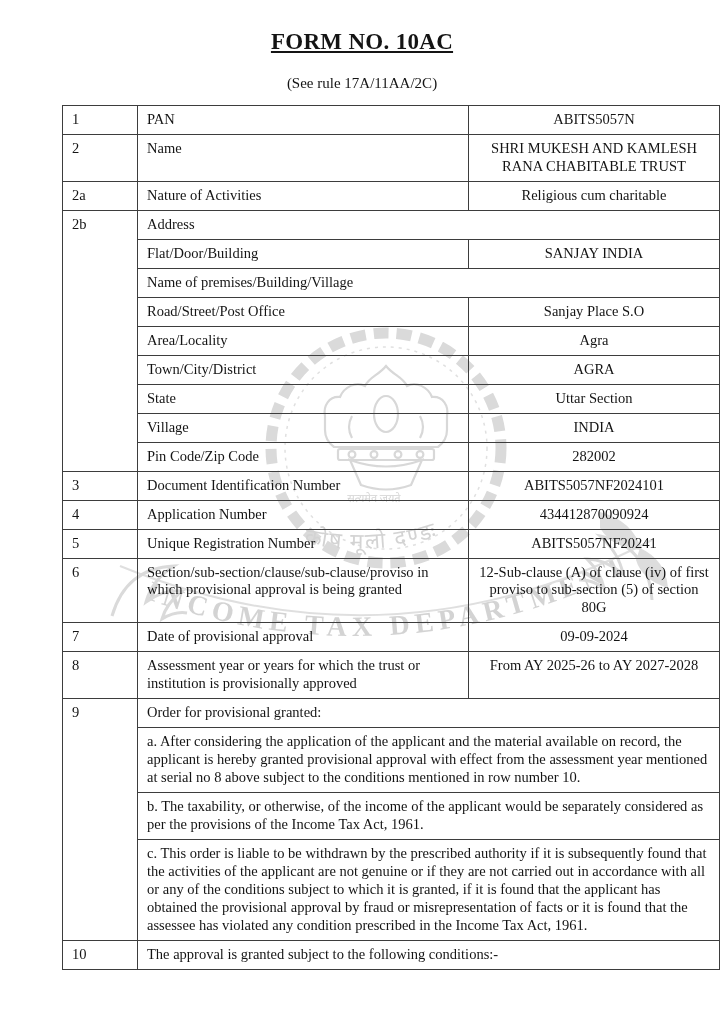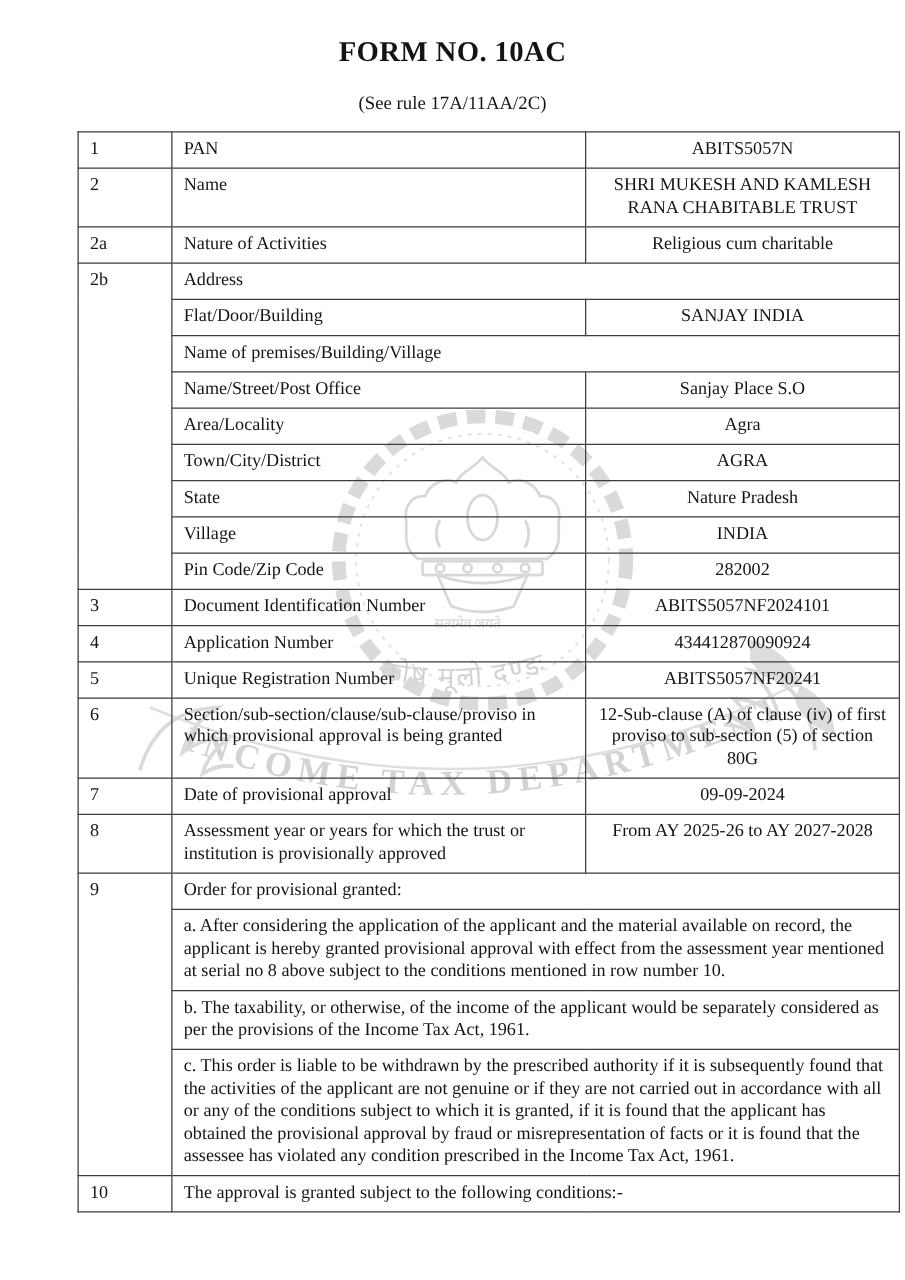--- a/index.html
+++ b/index.html
@@ -3,21 +3,21 @@
 <meta charset="utf-8">
 <style>
   html, body { margin:0; padding:0; background:#ffffff; }
   .page {
     position:relative; width:724px; height:1024px; background:#ffffff;
     font-family:"Liberation Serif", serif; color:#141414; overflow:hidden;
   }
   .watermark { position:absolute; left:0; top:0; width:724px; height:876px; z-index:0; pointer-events:none; }
   .content { position:relative; z-index:1; }
   .doc-header { text-align:center; padding-top:29px; }
-  .form-title { font-size:23px; font-weight:bold; margin:0; letter-spacing:0.3px; }
+  .form-title { font-size:23px; font-weight:bold; margin:0; letter-spacing:0.3px;text-decoration:underline; }
   .rule-line { font-size:15px; margin:20px 0 0 0; }
   .order-subtitle { font-size:15px; margin:7px 0 0 0; }
   table.approval-table {
     border-collapse:collapse; table-layout:fixed;
     width:600px; margin:13px 0 0 62px; background:transparent;
   }
   .approval-table td {
     border:1px solid #3d3d3d; vertical-align:top;
     font-size:14.5px; line-height:1.24; padding:5px 9px;
     word-wrap:break-word;
@@ -103,34 +103,34 @@
         <td class="span2" colspan="2">Address</td>
       </tr>
       <tr>
         <td class="lbl">Flat/Door/Building</td>
         <td class="val">SANJAY INDIA</td>
       </tr>
       <tr>
         <td class="span2" colspan="2">Name of premises/Building/Village</td>
       </tr>
       <tr>
-        <td class="lbl">Name/Street/Post Office</td>
+        <td class="lbl">Road/Street/Post Office</td>
         <td class="val">Sanjay Place S.O</td>
       </tr>
       <tr>
         <td class="lbl">Area/Locality</td>
         <td class="val">Agra</td>
       </tr>
       <tr>
         <td class="lbl">Town/City/District</td>
         <td class="val">AGRA</td>
       </tr>
       <tr>
         <td class="lbl">State</td>
-        <td class="val">Nature Pradesh</td>
+        <td class="val">Uttar Section</td>
       </tr>
       <tr>
         <td class="lbl">Village</td>
         <td class="val">INDIA</td>
       </tr>
       <tr>
         <td class="lbl">Pin Code/Zip Code</td>
         <td class="val">282002</td>
       </tr>
       <tr>

